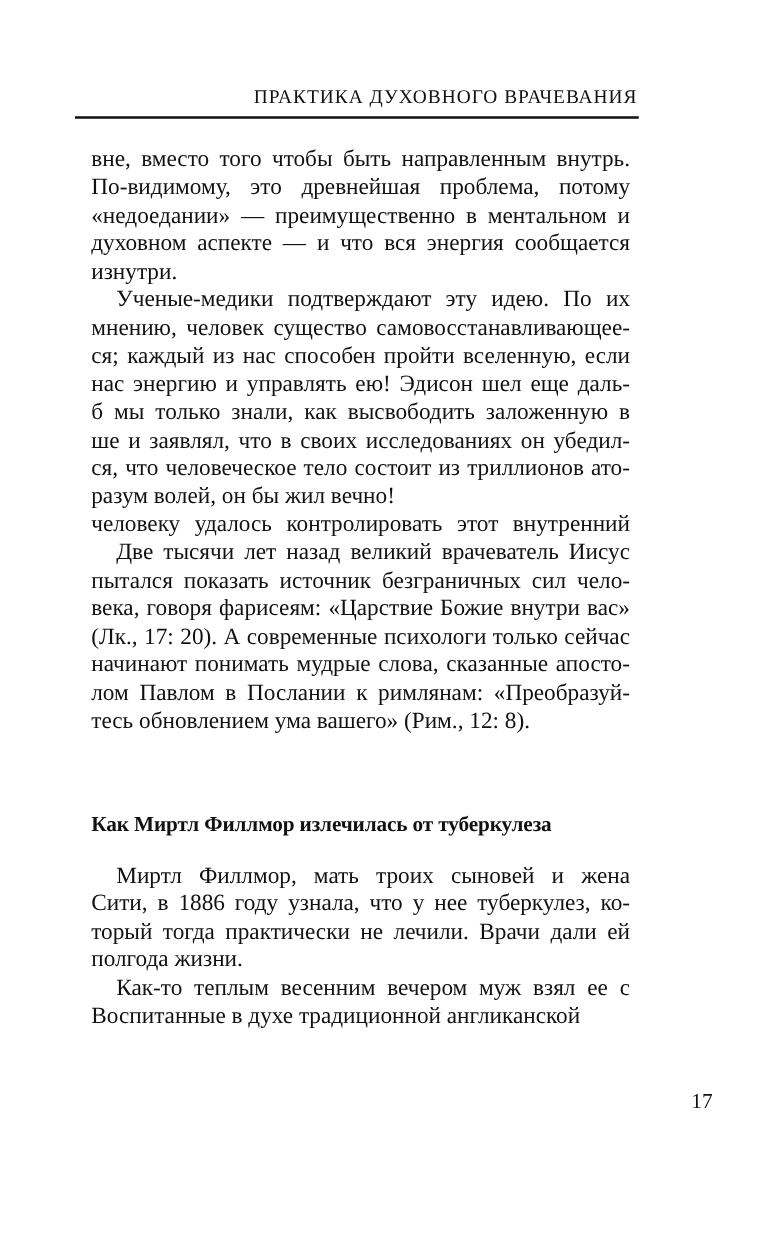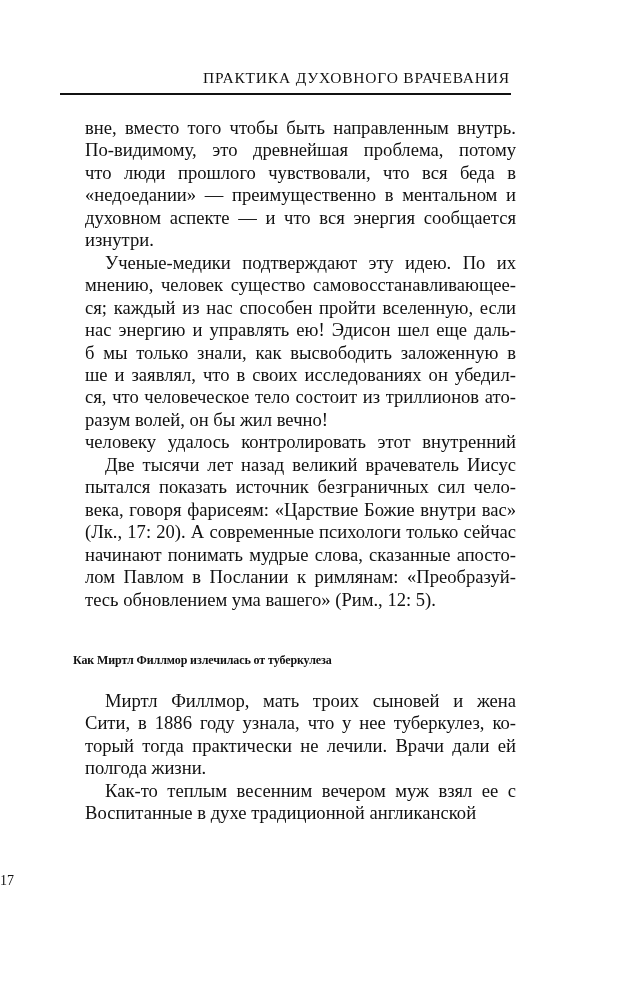--- a/index.html
+++ b/index.html
@@ -6,48 +6,47 @@
   body {
     width: 624px; height: 1000px; background: #ffffff; position: relative; overflow: hidden;
     font-family: "Liberation Serif", "DejaVu Serif", serif; color: #111;
   }
   .running-head {
     position: absolute; left: 60px; top: 68px; width: 450px; text-align: right;
     font-size: 15.5px; letter-spacing: 0.8px; line-height: 20px;
   }
   .rule { position: absolute; left: 60px; top: 93px; width: 451px; height: 2px; background: #111; }
   .body-text {
-    position: absolute; left: 85px; top: 117px; width: 431px;
+    position: absolute; left: 73px; top: 117px; width: 431px;
     font-size: 18.6px; line-height: 22.45px; text-align: justify;
   }
   .line { display: block; text-align: justify; text-align-last: justify; white-space: nowrap; }
   .line.last { text-align-last: left; }
   .para { margin: 0; }
   .para .line.indent { padding-left: 20px; }
   .section-title {
     position: absolute; left: 73px; top: 649px; width: 440px;
-    font-weight: bold; font-size: 12px; line-height: 22px; letter-spacing: -0.1px;
+    font-weight: bold; font-size: 17px; line-height: 22px; letter-spacing: -0.1px;
   }
   .section2 { top: 690px; }
   .page-num {
-    position: absolute; left: 0; width: 570px; top: 871px; text-align: left;
-    font-size: 14px; line-height: 20px;
+    position: absolute; left: 0; width: 570px; top: 871px; text-align: right;
+    font-size: 17px; line-height: 20px;
   }
 </style>
 </head>
 <body>
 
 <div class="running-head">ПРАКТИКА ДУХОВНОГО ВРАЧЕВАНИЯ</div>
 <div class="rule"></div>
 
 <div class="body-text" id="before">
     <div class="para">
       <span class="line">вне, вместо того чтобы быть направленным внутрь.</span>
       <span class="line">По-видимому, это древнейшая проблема, потому</span>
-      <span class="line">что люди прошлого чувствовали, что вся беда в</span>
       <span class="line">«недоедании» — преимущественно в ментальном и</span>
       <span class="line">духовном аспекте — и что вся энергия сообщается</span>
       <span class="line last">изнутри.</span>
     </div>
     <div class="para">
       <span class="line indent">Ученые-медики подтверждают эту идею. По их</span>
       <span class="line">мнению, человек существо самовосстанавливающее-</span>
       <span class="line">ся; каждый из нас способен пройти вселенную, если</span>
       <span class="line">нас энергию и управлять ею! Эдисон шел еще даль-</span>
       <span class="line">б мы только знали, как высвободить заложенную в</span>
@@ -56,21 +55,21 @@
       <span class="line last">разум волей, он бы жил вечно!</span>
       <span class="line">человеку удалось контролировать этот внутренний</span>
     </div>
     <div class="para">
       <span class="line indent">Две тысячи лет назад великий врачеватель Иисус</span>
       <span class="line">пытался показать источник безграничных сил чело-</span>
       <span class="line">века, говоря фарисеям: «Царствие Божие внутри вас»</span>
       <span class="line">(Лк., 17: 20). А современные психологи только сейчас</span>
       <span class="line">начинают понимать мудрые слова, сказанные апосто-</span>
       <span class="line">лом Павлом в Послании к римлянам: «Преобразуй-</span>
-      <span class="line last">тесь обновлением ума вашего» (Рим., 12: 5).</span>
+      <span class="line last">тесь обновлением ума вашего» (Рим., 12: 8).</span>
     </div>
   </div>
 
 <div class="section-title">Как Миртл Филлмор излечилась от туберкулеза</div>
 
 <div class="body-text section2" id="after">
     <div class="para">
       <span class="line indent">Миртл Филлмор, мать троих сыновей и жена</span>
       <span class="line">Сити, в 1886 году узнала, что у нее туберкулез, ко-</span>
       <span class="line">торый тогда практически не лечили. Врачи дали ей</span>

